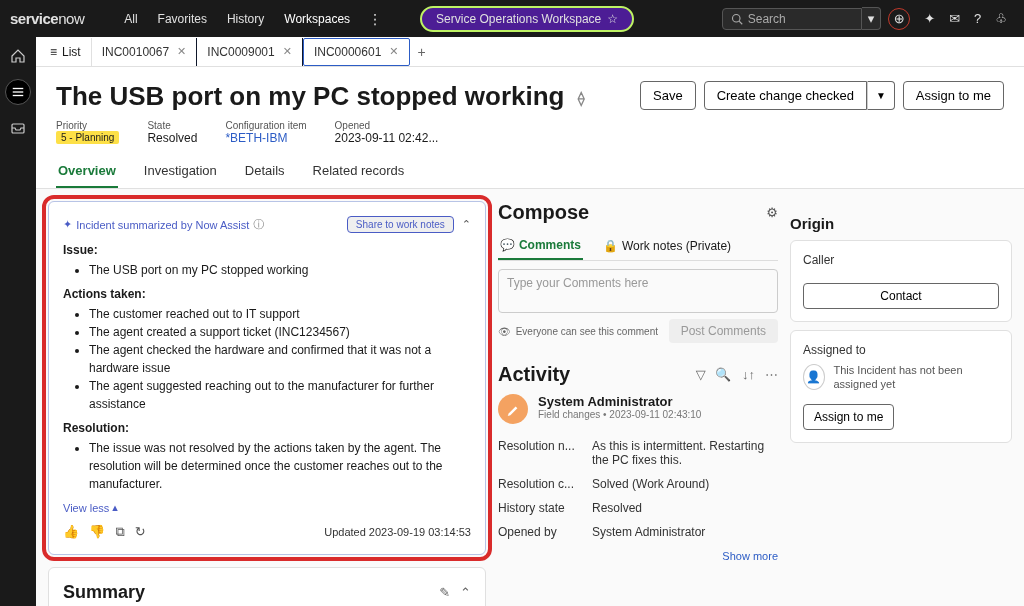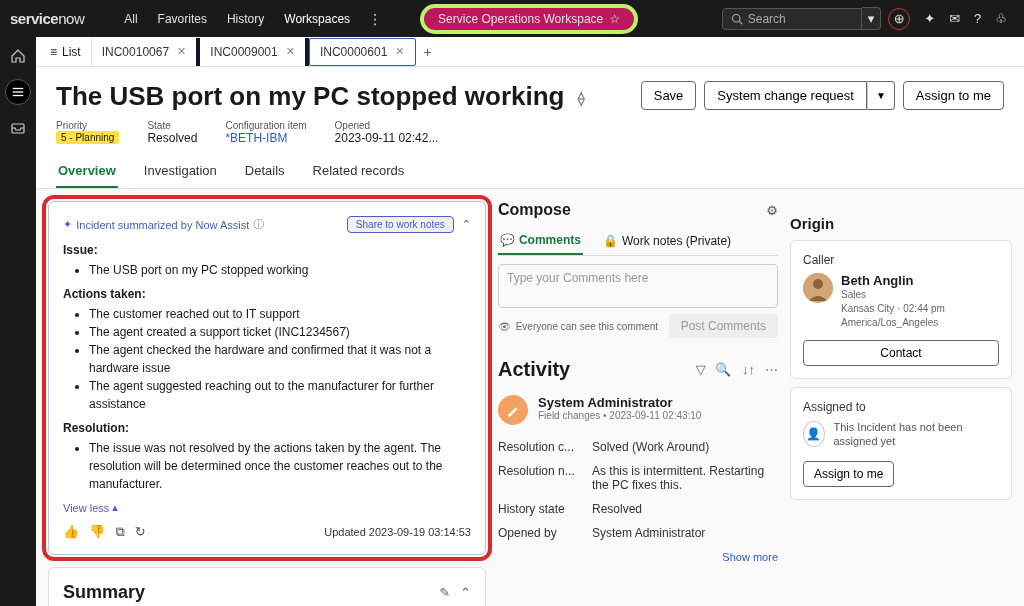--- a/index.html
+++ b/index.html
@@ -5,40 +5,40 @@
 * { margin: 0; padding: 0; box-sizing: border-box; font-family: -apple-system, BlinkMacSystemFont, "Segoe UI", Arial, sans-serif; }
 body { width: 1024px; height: 606px; overflow: hidden; background: #fff; color: #1a1a1a; font-size: 13px; }
 
 
 .topnav { height: 37px; background: #1a1a1a; display: flex; align-items: center; padding: 0 10px; color: #e0e0e0; }
 .logo { font-size: 15px; font-weight: 600; letter-spacing: -0.5px; margin-right: 30px; }
 .logo .now { font-weight: 300; }
 .topnav-item { padding: 0 10px; font-size: 12px; cursor: pointer; }
 .topnav-item.active { color: #fff; }
 .topnav-dots { padding: 0 8px; font-size: 14px; cursor: pointer; }
-.workspace-pill { margin-left: 30px; background: #be185d; border: 4px solid #bef264; border-radius: 16px; padding: 4px 14px; font-size: 12px; display: flex; align-items: center; gap: 6px; cursor: pointer; }
+.workspace-pill { margin-left: 30px; background: #4c1d95; border: 2px solid #bef264; border-radius: 16px; padding: 4px 14px; font-size: 12px; display: flex; align-items: center; gap: 6px; cursor: pointer; }
 .topnav-spacer { flex: 1; }
 .search-box { display: flex; align-items: center; background: #2a2a2a; border: 1px solid #555; border-radius: 4px 0 0 4px; padding: 3px 8px; width: 140px; }
 .search-box span.ph { color: #aaa; font-size: 12px; margin-left: 5px; }
 .search-dd { background: #2a2a2a; border: 1px solid #555; border-left: none; border-radius: 0 4px 4px 0; padding: 3px 6px; }
 .topnav-icon { padding: 0 7px; cursor: pointer; font-size: 13px; }
 .globe-circle { width: 22px; height: 22px; border: 1px solid #c0392b; border-radius: 50%; display: flex; align-items: center; justify-content: center; }
 
 
 .shell { display: flex; height: calc(606px - 37px); }
 .leftrail { width: 36px; background: #1a1a1a; display: flex; flex-direction: column; align-items: center; padding-top: 6px; gap: 10px; }
 .leftrail-icon { width: 26px; height: 26px; display: flex; align-items: center; justify-content: center; color: #ccc; cursor: pointer; }
 .leftrail-icon.active { background: #000; border-radius: 50%; border: 1px solid #555; }
 
 
 .main { flex: 1; display: flex; flex-direction: column; background: #fff; overflow: hidden; }
 
 
 .tabstrip { height: 30px; display: flex; align-items: center; border-bottom: 1px solid #e0e0e0; padding-left: 4px; }
-.tab { display: flex; align-items: center; padding: 0 10px; height: 28px; font-size: 12px; color: #333; cursor: pointer; gap: 8px; border-right: 4px solid #0f172a; }
+.tab { display: flex; align-items: center; padding: 0 10px; height: 28px; font-size: 12px; color: #333; cursor: pointer; gap: 8px; border-right: 1px solid #0f172a; }
 .tab.selected { border: 1px solid #2c5cc5; border-radius: 2px; }
 .tab .close { font-size: 11px; color: #888; }
 .list-tab { display: flex; align-items: center; padding: 0 10px; gap: 5px; font-size: 12px; border-right: 1px solid #e0e0e0; height: 28px; }
 .newtab { padding: 0 8px; color: #666; cursor: pointer; font-size: 14px; }
 
 
 .record-header { padding: 14px 20px 0 20px; display: flex; align-items: flex-start; }
 .record-title { font-size: 26px; font-weight: 700; }
 .header-actions { margin-left: auto; display: flex; gap: 8px; align-items: center; }
 .btn { border: 1px solid #666; background: #fff; padding: 6px 12px; border-radius: 4px; font-size: 13px; cursor: pointer; }
@@ -79,32 +79,32 @@
 .updated { margin-left: auto; font-size: 11px; color: #333; }
 
 
 .summary-header { display: flex; align-items: center; }
 .summary-header h3 { font-size: 18px; font-weight: 700; }
 .summary-actions { margin-left: auto; display: flex; gap: 10px; color: #666; }
 .short-desc-lbl { font-size: 10px; color: #555; margin-top: 2px; }
 
 
 .compose-header { display: flex; align-items: center; margin-bottom: 8px; }
-.compose-header h3 { font-size: 16px; font-weight: 700; }
+.compose-header h3 { font-size: 20px; font-weight: 700; }
 .compose-header .tool { margin-left: auto; color: #555; font-size: 13px; }
 .compose-tabs { display: flex; border-bottom: 1px solid #ddd; gap: 18px; font-size: 12px; }
 .compose-tab { padding: 6px 2px; cursor: pointer; display: flex; align-items: center; gap: 4px; }
 .compose-tab.active { color: #1a7a3a; border-bottom: 2px solid #1a7a3a; font-weight: 600; }
 .compose-box { border: 1px solid #ccc; border-radius: 4px; margin-top: 8px; height: 44px; padding: 6px 8px; color: #999; font-size: 12px; }
 .compose-foot { display: flex; align-items: center; margin-top: 6px; }
 .everyone { font-size: 10px; color: #666; display: flex; gap: 5px; align-items: flex-start; }
 .post-btn { margin-left: auto; background: #eee; color: #999; padding: 5px 12px; border-radius: 4px; font-size: 12px; border: none; }
 
 
-.activity-header { display: flex; align-items: center; margin-top: 20px; margin-bottom: 14px; }
+.activity-header { display: flex; align-items: center; margin-top: 20px; margin-bottom: 8px; }
 .activity-header h3 { font-size: 20px; font-weight: 700; }
 .activity-tools { margin-left: auto; display: flex; gap: 10px; color: #666; font-size: 13px; align-items: center; }
 .activity-item { display: flex; gap: 10px; }
 .activity-avatar { width: 30px; height: 30px; background: #f4a261; border-radius: 50%; display: flex; align-items: center; justify-content: center; color: #fff; }
 .activity-content .name { font-size: 13px; font-weight: 600; }
 .activity-meta { font-size: 10px; color: #777; }
 .field-changes { margin-top: 10px; }
 .fc-row { display: flex; gap: 10px; padding: 5px 0; font-size: 12px; }
 .fc-label { flex: 0 0 84px; color: #333; }
 .fc-val { flex: 1; color: #333; }
@@ -211,21 +211,21 @@
     <div class="record-header">
       <div>
         <div class="record-title">
           <span>The USB port on my PC stopped working</span>
           <span style="font-size:14px;color:#888;margin-left:6px;vertical-align:middle;">⟠</span>
         </div>
       </div>
       <div class="header-actions">
         <button class="btn">Save</button>
         <div class="btn-group">
-          <button class="btn">System change request</button>
+          <button class="btn">Create change checked</button>
           <button class="dd">▼</button>
         </div>
         <button class="btn">Assign to me</button>
       </div>
     </div>
 
     <div class="meta-row">
       <div class="meta-item">
         <div class="lbl">Priority</div>
         <span class="priority-pill">5 - Planning</span>
@@ -348,59 +348,44 @@
                 <path d="M3 13 L11 5 L13 7 L5 15 L2 16 Z" fill="#fff"></path>
               </svg>
           </div>
           <div class="activity-content">
             <div class="name">System Administrator</div>
             <div class="activity-meta">Field changes  •  2023-09-11 02:43:10</div>
           </div>
         </div>
         <div class="field-changes">
           <div class="fc-row">
+              <div class="fc-label">Resolution n...</div>
+              <div class="fc-val">As this is intermittent. Restarting the PC fixes this.</div>
+            </div>
+          <div class="fc-row">
               <div class="fc-label">Resolution c...</div>
               <div class="fc-val">Solved (Work Around)</div>
-            </div>
-          <div class="fc-row">
-              <div class="fc-label">Resolution n...</div>
-              <div class="fc-val">As this is intermittent. Restarting the PC fixes this.</div>
             </div>
           <div class="fc-row">
               <div class="fc-label">History state</div>
               <div class="fc-val">Resolved</div>
             </div>
           <div class="fc-row">
               <div class="fc-label">Opened by</div>
               <div class="fc-val">System Administrator</div>
             </div>
         </div>
         <div class="show-more">Show more</div>
       </div>
 
       <div class="col-right">
         <div class="origin">
           <h4>Origin</h4>
           <div class="origin-card">
             <div class="origin-label">Caller</div>
-            <div class="caller-row">
-              <div class="caller-avatar">
-                <svg width="30" height="30" viewBox="0 0 30 30">
-                    <circle cx="15" cy="15" r="15" fill="#d4a574"></circle>
-                    <circle cx="15" cy="11" r="5" fill="#8b6239"></circle>
-                    <path d="M6 28 Q15 18 24 28" fill="#8b6239"></path>
-                  </svg>
-              </div>
-              <div>
-                <div class="caller-name">Beth Anglin</div>
-                <div class="caller-meta">Sales</div>
-                <div class="caller-meta">Kansas City · 02:44 pm</div>
-                <div class="caller-meta">America/Los_Angeles</div>
-              </div>
-            </div>
             <button class="contact-btn">Contact</button>
           </div>
           <div class="origin-card assigned-card">
             <div class="origin-label">Assigned to</div>
             <div class="assigned-row">
               <div class="assigned-avatar">👤</div>
               <div class="assigned-text">This Incident has not been assigned yet</div>
             </div>
             <button class="assign-btn">Assign to me</button>
           </div>

